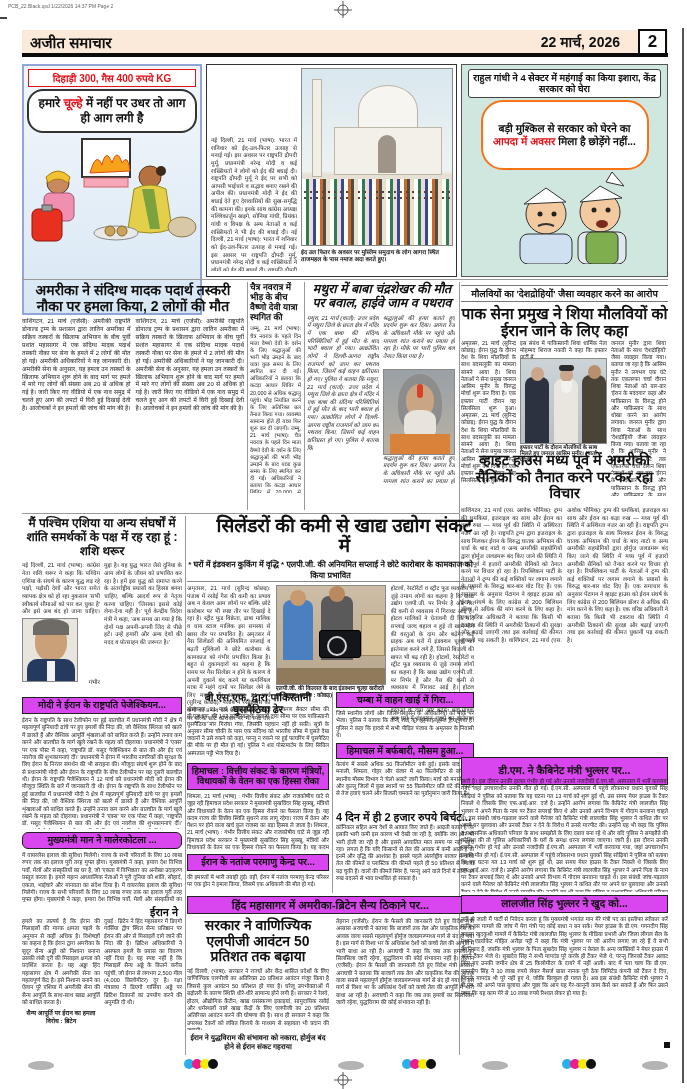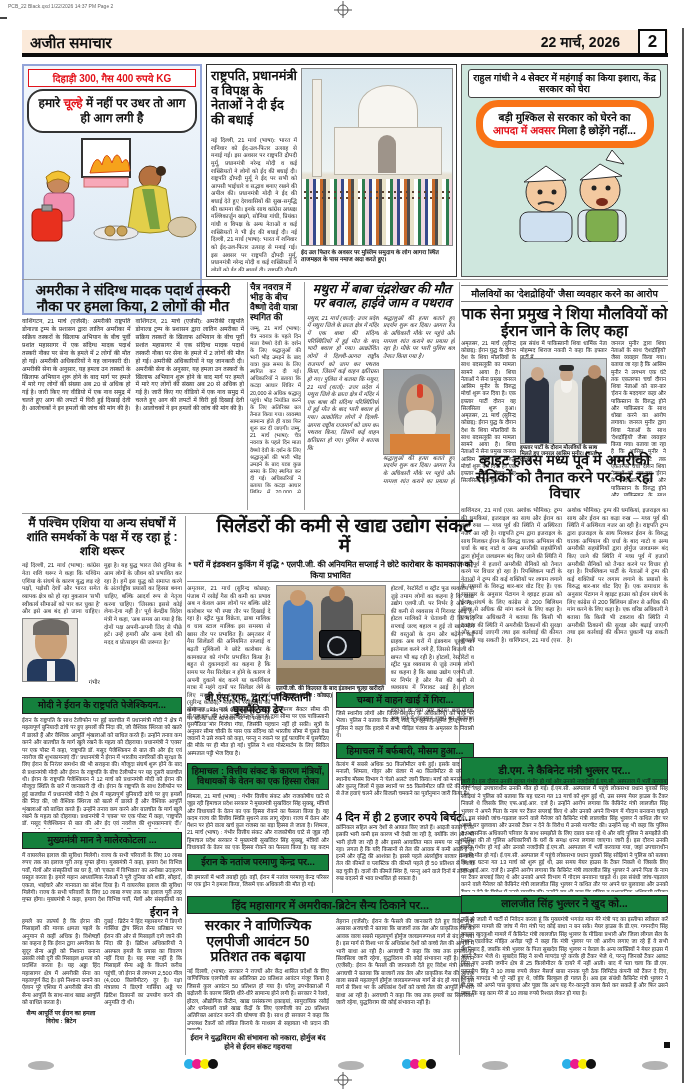--- a/index.html
+++ b/index.html
@@ -1,21 +1,21 @@
 <!DOCTYPE html>
 <html><head>
 <meta charset="utf-8">
 <style>
   html,body{margin:0;padding:0;background:#fff;}
   .page{position:relative;width:687px;height:1089px;background:#fff;overflow:hidden;
         font-family:"Liberation Sans","DejaVu Sans",sans-serif;color:#111;}
   .abs{position:absolute;}
   .bd{font-size:5.8px;line-height:1.32;text-align:justify;color:#1b1b1b;overflow:hidden;}
   .bd2{columns:2;column-gap:5px;}
-  .boxhead{border:1.5px solid #222;font-weight:bold;text-align:center;background:#15803d;
+  .boxhead{border:1.5px solid #222;font-weight:bold;text-align:center;background:#d946ef;
            display:flex;align-items:center;justify-content:center;line-height:1.1;}
   .cap{font-size:6px;line-height:1.15;font-weight:bold;color:#222;overflow:hidden;}
   .hl-red{color:#e3131b;text-align:right;}
   .rule{background:#9a9a9a;}
   .oval{position:absolute;width:26px;height:9px;background:#b3b3b3;border-radius:50%;top:1061px;}
   .cmyk{position:absolute;top:1059px;display:flex;}
   .cmyk span{width:10px;height:10px;border-radius:50%;margin-left:-2px;display:inline-block;}
   .photo{position:absolute;overflow:hidden;border:1px solid #8a8a8a;box-sizing:border-box;}
 </style>
 </head>
@@ -59,36 +59,35 @@
       <path d="M110 54 q16 -8 32 0 l6 40 q-22 8 -44 0 z" fill="#e3cf4a" stroke="#9a8a1e"></path>
       <path d="M118 54 l8 40 l10 0 l-6 -40 z" fill="#7ba23f"></path>
       <ellipse cx="92" cy="98" rx="22" ry="7" fill="#e8e8e8" stroke="#888"></ellipse>
       <circle cx="86" cy="96" r="5" fill="#caa35a" stroke="#8a6a2a"></circle>
       <circle cx="98" cy="96" r="5" fill="#caa35a" stroke="#8a6a2a"></circle>
       <ellipse cx="158" cy="92" rx="14" ry="10" fill="#d8c8a8" stroke="#8a7a52"></ellipse>
     </svg>
   </div>
 
   <div class="abs" style="left:206px;top:64px;width:251px;height:213px;border:1.5px solid #333;background:#fff;box-sizing:border-box;">
-    <div class="abs" style="left:4px;top:4px;width:86px;font-size:13px;line-height:1.12;font-weight:bold;">राष्ट्रपति, प्रधानमंत्री व विपक्ष के नेताओं ने दी ईद की बधाई</div>
     <div class="abs bd" style="left:4px;top:72px;width:86px;height:134px;">नई दिल्ली, 21 मार्च (भाषा): भारत में शनिवार को ईद-उल-फितर उत्साह से मनाई गई। इस अवसर पर राष्ट्रपति द्रौपदी मुर्मू, प्रधानमंत्री नरेन्द्र मोदी व कई शख्सियतों ने लोगों को ईद की बधाई दी। राष्ट्रपति द्रौपदी मुर्मू ने ईद पर सभी को आपसी भाईचारे व सद्भाव बनाए रखने की अपील की। प्रधानमंत्री मोदी ने ईद की बधाई देते हुए देशवासियों की सुख-समृद्धि की कामना की। इनके साथ कांग्रेस अध्यक्ष मल्लिकार्जुन खड़गे, सोनिया गांधी, प्रियंका गांधी व विपक्ष के अन्य नेताओं व कई शख्सियतों ने भी ईद की बधाई दी। नई दिल्ली, 21 मार्च (भाषा): भारत में शनिवार को ईद-उल-फितर उत्साह से मनाई गई। इस अवसर पर राष्ट्रपति द्रौपदी मुर्मू, प्रधानमंत्री नरेन्द्र मोदी व कई शख्सियतों ने लोगों को ईद की बधाई दी। राष्ट्रपति द्रौपदी मुर्मू ने ईद पर सभी को आपसी भाईचारे व सद्भाव बनाए रखने की अपील की। प्रधानमंत्री मोदी ने ईद की बधाई देते हुए देशवासियों की सुख-समृद्धि की कामना की। इनके साथ कांग्रेस अध्यक्ष मल्लिकार्जुन खड़गे, सोनिया गांधी, प्रियंका गांधी व विपक्ष के अन्य नेताओं व कई शख्सियतों ने भी ईद की बधाई दी।</div>
     <div class="photo" style="right:3px;top:3px;width:152px;height:178px;background:linear-gradient(#d9e7ee 0%,#eef3f2 58%,#e6e1d4 60%);">
       <div class="abs" style="left:10px;top:10px;width:8px;height:96px;background:#f1eee6;border:1px solid #b9b3a6;"></div>
       <div class="abs" style="left:56px;top:16px;width:58px;height:48px;background:#f7f5f0;border:1px solid #b9b3a6;border-radius:50% 50% 10% 10%;"></div>
       <div class="abs" style="left:32px;top:58px;width:106px;height:46px;background:#f3f0e9;border:1px solid #bdb7aa;"></div>
       <div class="abs" style="left:76px;top:66px;width:18px;height:38px;background:#9e948a;border-radius:9px 9px 0 0;"></div>
       <div class="abs" style="left:0;bottom:0;width:100%;height:66px;background:repeating-linear-gradient(90deg,#ffffff 0 4px,#2e7d4f 4px 7px,#f0d8e0 7px 11px,#374a8c 11px 14px,#fdfdf6 14px 18px,#c76a2a 18px 21px,#4d4d4d 21px 24px,#e9e2c8 24px 28px);"></div>
       <div class="abs" style="left:0;bottom:44px;width:100%;height:12px;background-image:radial-gradient(#5b4232 1.2px,transparent 1.4px);background-size:6px 6px;"></div>
     </div>
     <div class="abs cap" style="right:3px;top:184px;width:152px;height:24px;">ईद उल फितर के अवसर पर मुस्लिम समुदाय के लोग आगरा स्थित ताजमहल के पास नमाज अदा करते हुए।</div>
   </div>
 
   <div class="abs" style="left:461px;top:64px;width:207px;height:213px;border:1.5px solid #555;background:#cfe7de;box-sizing:border-box;">
     <div style="margin:4px 6px 2px;background:#fff;border:1px solid #444;border-radius:3px;font-size:9.5px;font-weight:bold;text-align:center;padding:2px;line-height:1.2;">राहुल गांधी ने 4 सेक्टर में महंगाई का किया इशारा, केंद्र सरकार को घेरा</div>
-    <div style="margin:2px auto;width:152px;background:#fff;border:7px solid #f97316;border-radius:22px;padding:4px 6px;font-size:10.5px;font-weight:bold;text-align:center;line-height:1.25;">
+    <div style="margin:2px auto;width:152px;background:#fff;border:2px solid #f97316;border-radius:22px;padding:20px 6px;font-size:10.5px;font-weight:bold;text-align:center;line-height:1.25;">
       <span>बड़ी मुश्किल से सरकार को घेरने का </span><span class="hl-red">आपदा में अवसर</span><span> मिला है छोड़ेंगे नहीं...</span>
     </div>
     <svg width="203" height="92">
       <polygon points="150,0 162,14 144,10" fill="#fff" stroke="#333"></polygon>
       <circle cx="84" cy="42" r="20" fill="#f3c9a0" stroke="#333"></circle>
       <path d="M62 32 l22 -16 l20 14 z" fill="#fff" stroke="#333"></path>
       <circle cx="78" cy="42" r="2.5" fill="#222"></circle>
         <circle cx="92" cy="42" r="2.5" fill="#222"></circle>
       <path d="M76 54 q8 -4 16 0" stroke="#333" fill="none" stroke-width="2"></path>
       <rect x="58" y="62" width="52" height="30" rx="8" fill="#cfe0f0" stroke="#333"></rect>
@@ -196,21 +195,21 @@
     </div>
   </div>
 
   <div class="abs" style="left:461px;top:452px;width:207px;height:303px;">
     <div style="font-size:14.5px;font-weight:bold;text-align:center;line-height:1.15;">व्हाइट हाउस मध्य पूर्व में अमरीकी सैनिकों को तैनात करने पर कर रहा विचार</div>
     <div class="bd bd2" style="margin-top:5px;height:250px;">वाशिंगटन, 21 मार्च (एस. अशोक भौमिक): ट्रम्प की धमकियां, इजराइल का साथ और ईरान का कड़ा रुख — मध्य पूर्व की स्थिति में अस्थिरता नजर आ रही है। राष्ट्रपति ट्रम्प द्वारा इजराइल के साथ मिलकर ईरान के विरुद्ध घातक अभियान की चर्चा के बाद नाटो व अन्य अमरीकी सहयोगियों द्वारा होर्मुज जलडमरू बंद किए जाने की स्थिति में मध्य पूर्व में हजारों अमरीकी सैनिकों को तैनात करने पर विचार हो रहा है। रिपब्लिकन पार्टी के नेताओं ने ट्रम्प की कई शक्तियों पर लगाम लगाने के प्रयासों के विरुद्ध बार-बार वोट दिए हैं। एक समाचार के अनुसार पेंटागन ने व्हाइट हाउस को ईरान संघर्ष के लिए कांग्रेस से 200 बिलियन डॉलर से अधिक की मांग करने के लिए कहा है। एक वरिष्ठ अधिकारी ने बताया कि किसी भी टकराव की स्थिति में अमरीकी ठिकानों की सुरक्षा और बढ़ाई जाएगी तथा इस कार्रवाई की कीमत चुकानी पड़ सकती है। वाशिंगटन, 21 मार्च (एस. अशोक भौमिक): ट्रम्प की धमकियां, इजराइल का साथ और ईरान का कड़ा रुख — मध्य पूर्व की स्थिति में अस्थिरता नजर आ रही है। राष्ट्रपति ट्रम्प द्वारा इजराइल के साथ मिलकर ईरान के विरुद्ध घातक अभियान की चर्चा के बाद नाटो व अन्य अमरीकी सहयोगियों द्वारा होर्मुज जलडमरू बंद किए जाने की स्थिति में मध्य पूर्व में हजारों अमरीकी सैनिकों को तैनात करने पर विचार हो रहा है। रिपब्लिकन पार्टी के नेताओं ने ट्रम्प की कई शक्तियों पर लगाम लगाने के प्रयासों के विरुद्ध बार-बार वोट दिए हैं। एक समाचार के अनुसार पेंटागन ने व्हाइट हाउस को ईरान संघर्ष के लिए कांग्रेस से 200 बिलियन डॉलर से अधिक की मांग करने के लिए कहा है। एक वरिष्ठ अधिकारी ने बताया कि किसी भी टकराव की स्थिति में अमरीकी ठिकानों की सुरक्षा और बढ़ाई जाएगी तथा इस कार्रवाई की कीमत चुकानी पड़ सकती है।</div>
   </div>
 
   <div class="abs boxhead" style="left:22px;top:697px;width:160px;height:17px;font-size:9.5px;box-sizing:border-box;">मोदी ने ईरान के राष्ट्रपति पेजेश्कियन...</div>
   <div class="abs bd" style="left:22px;top:717px;width:160px;height:112px;font-size:5.6px;">ईरान के राष्ट्रपति के साथ टेलीफोन पर हुई बातचीत में प्रधानमंत्री मोदी ने क्षेत्र में महत्वपूर्ण बुनियादी ढांचे पर हुए हमलों की निंदा की, जो वैश्विक स्थिरता को खतरे में डालते हैं और वैश्विक आपूर्ति शृंखलाओं को बाधित करते हैं। उन्होंने तनाव कम करने और बातचीत के मार्ग खुले रखने के महत्व को दोहराया। प्रधानमंत्री ने 'एक्स' पर एक पोस्ट में कहा, 'राष्ट्रपति डॉ. मसूद पेजेश्कियन से बात की और ईद एवं नवरोज की शुभकामनाएं दीं।' प्रधानमंत्री ने ईरान में भारतीय नागरिकों की सुरक्षा के लिए ईरान के निरंतर समर्थन की भी सराहना की। मौजूदा संघर्ष शुरू होने के बाद से प्रधानमंत्री मोदी और ईरान के राष्ट्रपति के बीच टेलीफोन पर यह दूसरी बातचीत थी। ईरान के राष्ट्रपति पेजेश्कियन ने 12 मार्च को प्रधानमंत्री मोदी को ईरान की मौजूदा स्थिति के बारे में जानकारी दी थी। ईरान के राष्ट्रपति के साथ टेलीफोन पर हुई बातचीत में प्रधानमंत्री मोदी ने क्षेत्र में महत्वपूर्ण बुनियादी ढांचे पर हुए हमलों की निंदा की, जो वैश्विक स्थिरता को खतरे में डालते हैं और वैश्विक आपूर्ति शृंखलाओं को बाधित करते हैं। उन्होंने तनाव कम करने और बातचीत के मार्ग खुले रखने के महत्व को दोहराया। प्रधानमंत्री ने 'एक्स' पर एक पोस्ट में कहा, 'राष्ट्रपति डॉ. मसूद पेजेश्कियन से बात की और ईद एवं नवरोज की शुभकामनाएं दीं।' प्रधानमंत्री ने ईरान में भारतीय नागरिकों की सुरक्षा के लिए ईरान के निरंतर समर्थन की भी सराहना की। मौजूदा संघर्ष शुरू होने के बाद से प्रधानमंत्री मोदी और ईरान के राष्ट्रपति के बीच टेलीफोन पर यह दूसरी बातचीत थी। ईरान के राष्ट्रपति पेजेश्कियन ने 12 मार्च को प्रधानमंत्री मोदी को ईरान की मौजूदा स्थिति के बारे में जानकारी दी थी।</div>
-  <div class="abs boxhead" style="left:22px;top:832px;width:160px;height:17px;font-size:9.5px;box-sizing:border-box;">मुख्यमंत्री मान ने मालेरकोटला ...</div>
+  <div class="abs boxhead" style="left:22px;top:832px;width:160px;height:17px;font-size:9.5px;box-sizing:border-box;border-radius:6px;">मुख्यमंत्री मान ने मालेरकोटला ...</div>
   <div class="abs bd" style="left:22px;top:852px;width:160px;height:50px;font-size:5.6px;">में वायरलेस इलाज की सुविधा मिलेगी। राज्य के सभी परिवारों के लिए 10 लाख रुपए तक का इलाज पूरी तरह मुफ्त होगा। मुख्यमंत्री ने कहा, हमारा देश विभिन्न पर्वों, मेलों और संस्कृतियों का घर है, जो 'एकता में विभिन्नता' का अनोखा उदाहरण प्रस्तुत करता है। हमारे महान आध्यात्मिक नेताओं ने पूरी दुनिया को शांति, सौहार्द, एकता, भाईचारे और मानवता का संदेश दिया है। में वायरलेस इलाज की सुविधा मिलेगी। राज्य के सभी परिवारों के लिए 10 लाख रुपए तक का इलाज पूरी तरह मुफ्त होगा। मुख्यमंत्री ने कहा, हमारा देश विभिन्न पर्वों, मेलों और संस्कृतियों का घर है, जो 'एकता में विभिन्नता' का अनोखा उदाहरण प्रस्तुत करता है। हमारे महान आध्यात्मिक नेताओं ने पूरी दुनिया को शांति, सौहार्द, एकता, भाईचारे और मानवता का संदेश दिया है।</div>
   <div class="abs" style="left:22px;top:904px;width:160px;font-size:11px;font-weight:bold;text-align:right;padding-right:4px;box-sizing:border-box;">ईरान ने</div>
   <div class="abs bd bd2" style="left:22px;top:918px;width:160px;height:137px;column-gap:4px;font-size:5.6px;">
     <span>हमले का तात्पर्य है कि ईरान की मिसाइलों की मारक क्षमता पहले के अनुमान से कहीं अधिक है। विशेषज्ञों का कहना है कि ईरान द्वारा अमरीका के सुदूर सैन्य अड्डों को निशाना बनाना उसकी लंबी दूरी की मिसाइल क्षमता को प्रदर्शित करता है। यह अड्डा हिंद महासागर क्षेत्र में अमरीकी सेना का महत्वपूर्ण केंद्र है। इसे निशाना बनाने का ऐलान पूरे एशिया में अमरीकी सेना की सैन्य आपूर्ति के साथ-साथ खाद्य आपूर्ति को बाधित करता है।</span>
     <span style="display:block;font-weight:bold;text-align:center;font-size:6.2px;margin:2px 0;">सैन्य आपूर्ति पर ईरान का हमला विरोध : ब्रिटेन</span>
     <span>दुबई : ब्रिटेन ने हिंद महासागर में डिएगो गार्सिया द्वीप स्थित सैन्य प्रतिष्ठान पर ईरान की ओर से मिसाइलें दागे जाने की निंदा की है। ब्रिटिश अधिकारियों ने असफल हमले के प्रयास का विवरण नहीं दिया है। यह स्पष्ट नहीं है कि मिसाइलें सैन्य अड्डे के कितने करीब पहुंचीं, जो ईरान से लगभग 2,500 मील (4,000 किलोमीटर) दूर है। रक्षा मंत्रालय ने डिएगो गार्सिया अड्डे पर ब्रिटिश ठिकानों का उपयोग करने की अनुमति दी थी।</span>
   </div>
 
   <div class="abs" style="left:187px;top:692px;width:142px;font-size:10.5px;font-weight:bold;text-align:center;line-height:1.1;">बी.एस.एफ. द्वारा पाकिस्तानी घुसपैठिया ढेर</div>
   <div class="abs bd" style="left:187px;top:706px;width:142px;height:55px;font-size:5.5px;">खेमकरण, 21 मार्च (रमेश कुमार मिन्टू): खेमकरण सैक्टर सीमा की बी.एस.एफ. की 142 बटालियन के जवानों द्वारा सीमा पर एक पाकिस्तानी घुसपैठिया मार गिराया गया, जिसकी पहचान नहीं हो सकी। सूत्रों के अनुसार सीमा चौकी के पास एक संदिग्ध को भारतीय सीमा में घुसते देख जवानों ने उसे रुकने को कहा, परन्तु न रुकने पर हुई फायरिंग में घुसपैठिए की मौके पर ही मौत हो गई। पुलिस ने शव पोस्टमार्टम के लिए सिविल अस्पताल पट्टी भेज दिया है।</div>

